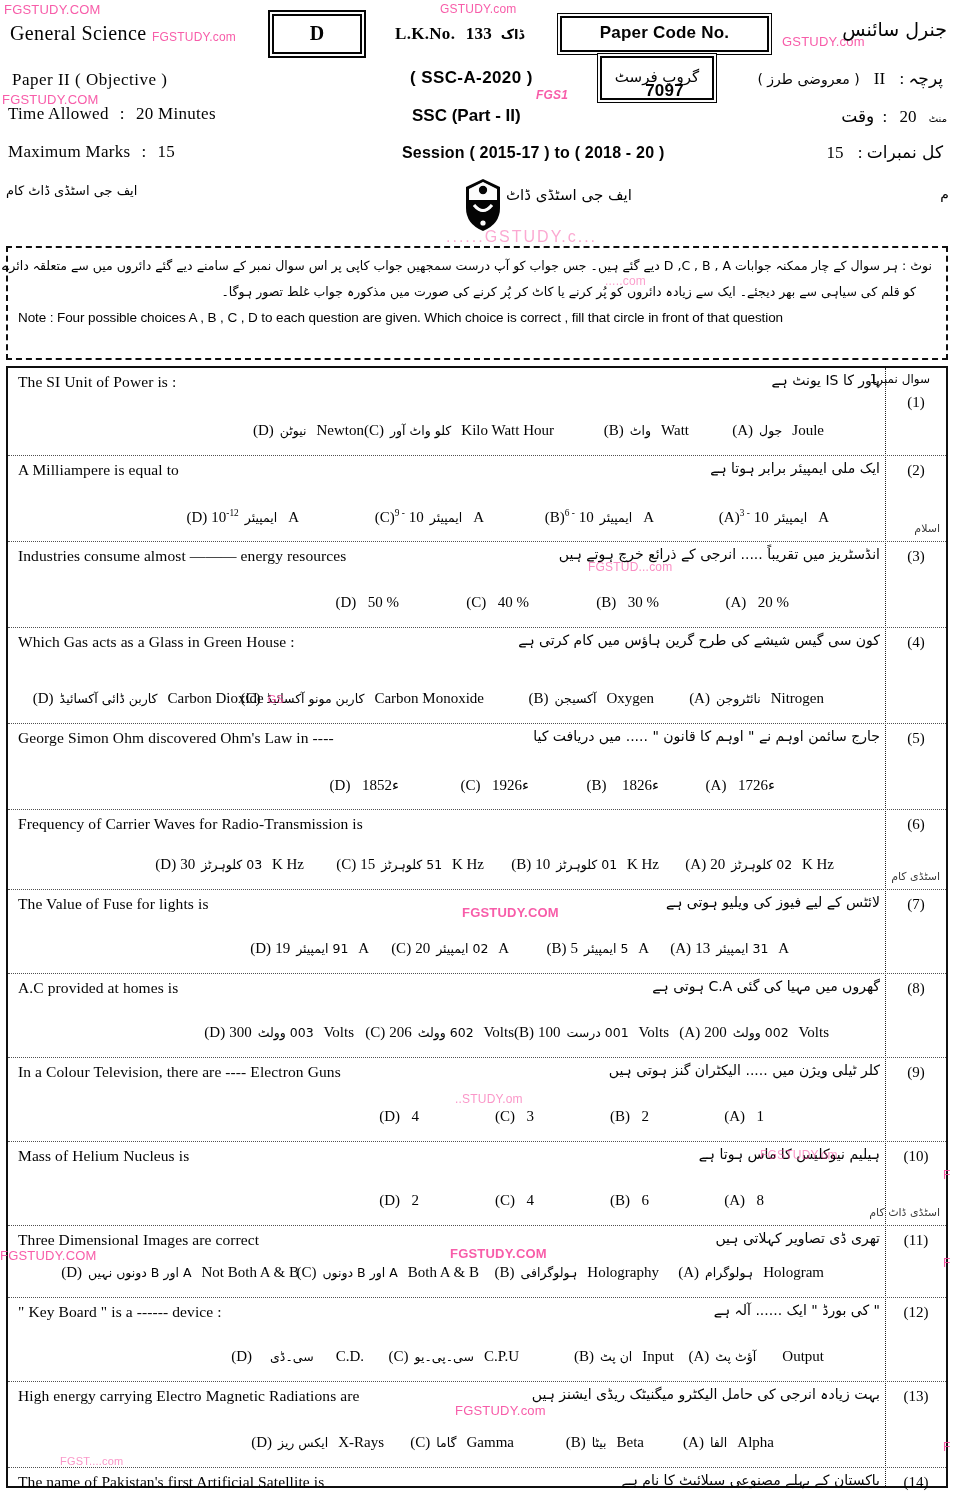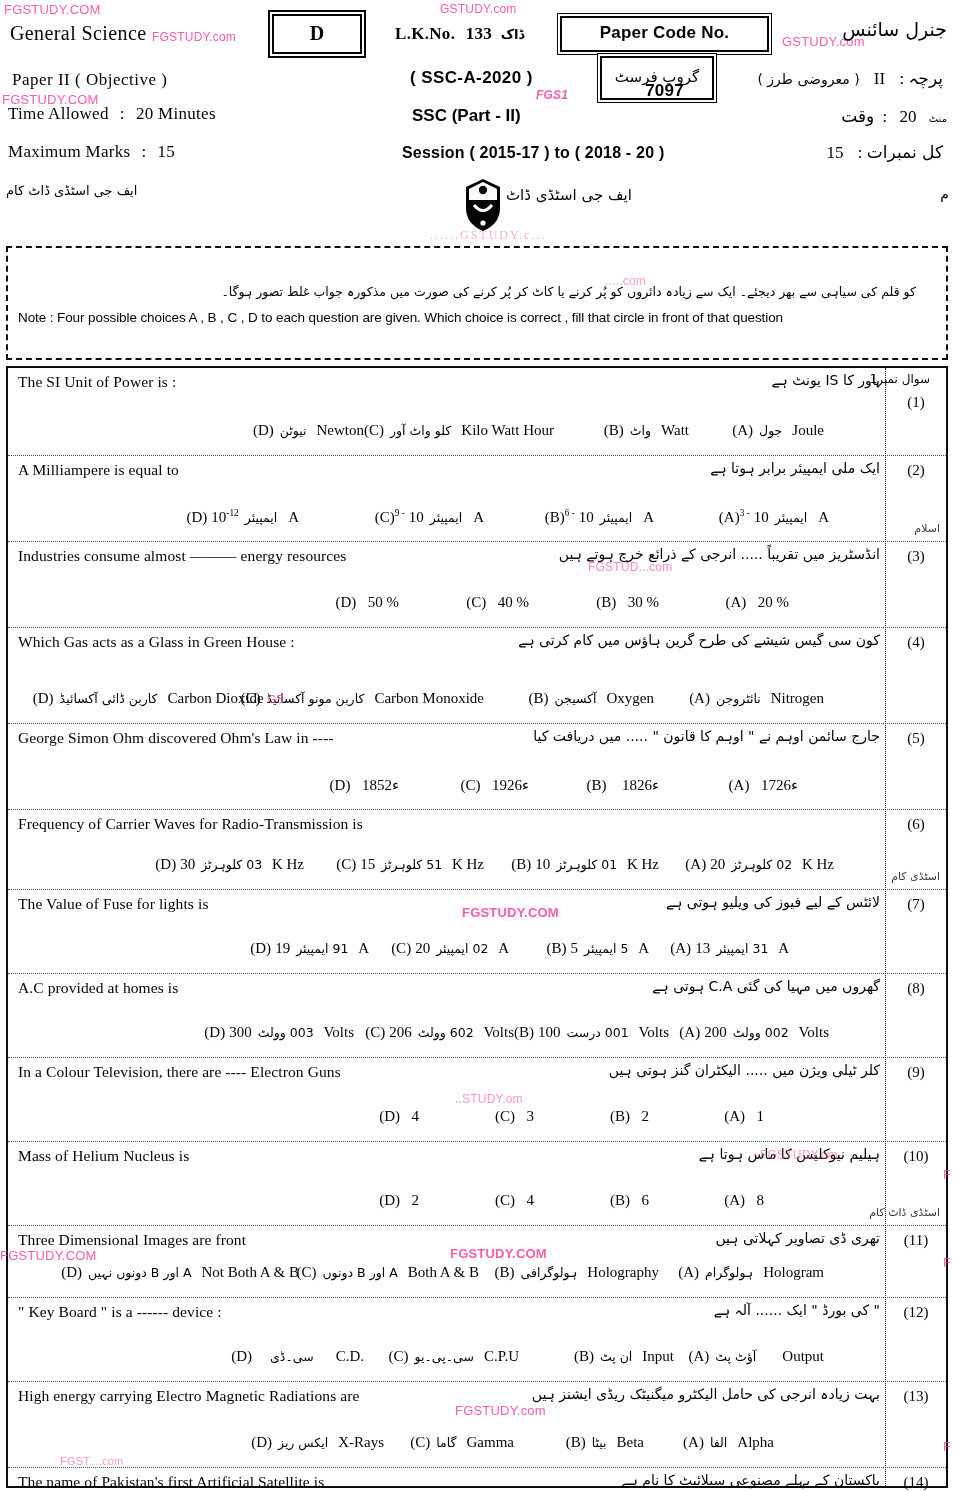--- a/index.html
+++ b/index.html
@@ -172,24 +172,25 @@
         <path d="M21 1 L38 9 L38 30 Q38 46 21 53 Q4 46 4 30 L4 9 Z" fill="#111"></path>
         <path d="M21 4 L35 11 L35 22 L7 22 L7 11 Z" fill="#fff"></path>
         <circle cx="21" cy="12" r="4.2" fill="#111"></circle>
         <path d="M12 27 Q21 38 30 27" stroke="#fff" stroke-width="3" fill="none"></path>
         <circle cx="21" cy="45" r="2.6" fill="#fff"></circle>
       </svg>
     </div>
     <div class="ur-left-wm urdu">ایف جی اسٹڈی ڈاٹ کام</div>
     <div class="ur-mid-wm urdu">ایف جی اسٹڈی ڈاٹ</div>
     <div class="ur-right-edge urdu">م</div>
-    <span class="wm" style="left:430px;top:228px;font-size:12px;opacity:.45;letter-spacing:2px;font-family:Liberation Serif, serif;">......GSTUDY.c...</span>
+    <span class="wm" style="left:446px;top:228px;font-size:16px;opacity:.45;letter-spacing:2px;">......GSTUDY.c...</span>
   </div>
 
   <div class="notebox">
+    <div class="note-ur1 urdu">نوٹ  :   ہر سوال کے چار ممکنہ جوابات A , B , C, D دیے گئے ہیں۔ جس جواب کو آپ درست سمجھیں جواب کاپی پر اس سوال نمبر کے سامنے دیے گئے دائروں میں سے متعلقہ دائرے</div>
     <div class="note-ur2 urdu">کو قلم کی سیاہی سے بھر دیجئے۔ ایک سے زیادہ دائروں کو پُر کرنے یا کاٹ کر پُر کرنے کی صورت میں مذکورہ جواب غلط تصور ہوگا۔</div>
     <div class="note-en1">Note :  Four possible choices A , B , C , D to each question are given. Which choice is correct , fill that  circle in front of  that question</div>
     <span class="wm" style="right:300px;top:26px;font-size:12px;opacity:.5;">.....com</span>
   </div>
 
   <div class="qtable">
     <div class="numcol-line"></div>
     <div id="rows">
         <div class="qrow" style="height: 88px;">
           <div class="qnum" style="top: 26px;">(1)</div>
@@ -235,21 +236,21 @@
             <span class="opt" style="right: 230px;"><span class="k">(B)</span><span class="uu urdu" style="margin: 0px 6px;">آکسیجن</span><span style="margin-left: 4px;">Oxygen</span></span>
             <span class="opt" style="right: 400px;"><span class="k">(C)</span><span class="uu urdu" style="margin: 0px 6px;">کاربن مونو آکسائیڈ</span><span style="margin-left: 4px;">Carbon Monoxide</span></span>
             <span class="opt" style="right: 600px;"><span class="k">(D)</span><span class="uu urdu" style="margin: 0px 6px;">کاربن ڈائی آکسائیڈ</span><span style="margin-left: 4px;">Carbon Dioxide</span><span class="wm" style="position: static; font-size: 11px; margin-left: 4px;">GS</span></span>
           </div>
         </div>
         <div class="qrow" style="height: 86px;">
           <div class="qnum">(5)</div>
           <div class="qen">George Simon Ohm discovered Ohm's Law in ----</div>
           <div class="qur urdu">جارج سائمن اوہم نے " اوہم کا قانون " ..... میں دریافت کیا</div>
           <div class="opts" style="top: 52px;">
-            <span class="opt" style="right: 86px;"><span class="k">(A)</span>&nbsp;&nbsp;<span style="margin-left: 4px;">1726ء</span></span>
+            <span class="opt" style="right: 109px;"><span class="k">(A)</span>&nbsp;&nbsp;<span style="margin-left: 4px;">1726ء</span></span>
             <span class="opt" style="right: 225px;"><span class="k">(B)</span>&nbsp;&nbsp;<span style="margin-left: 8px;">1826ء</span></span>
             <span class="opt" style="right: 355px;"><span class="k">(C)</span>&nbsp;&nbsp;<span style="margin-left: 4px;">1926ء</span></span>
             <span class="opt" style="right: 485px;"><span class="k">(D)</span>&nbsp;&nbsp;<span style="margin-left: 4px;">1852ء</span></span>
           </div>
         </div>
         <div class="qrow" style="height: 80px;">
           <div class="qnum">(6)</div>
           <div class="qen">Frequency of Carrier Waves for Radio-Transmission is</div>
           <div class="urdu" style="position: absolute; right: 6px; bottom: 6px; font-size: 11px; opacity: 0.8;">اسٹڈی کام</div>
           <div class="opts" style="top: 46px;">
@@ -299,21 +300,21 @@
           <div class="urdu" style="position: absolute; right: 6px; bottom: 6px; font-size: 11px; opacity: 0.8;">اسٹڈی ڈاٹ کام</div>
           <div class="opts" style="top: 50px;">
             <span class="opt" style="right: 120px;"><span class="k">(A)</span>&nbsp;&nbsp;<span style="margin-left: 4px;">8</span></span>
             <span class="opt" style="right: 235px;"><span class="k">(B)</span>&nbsp;&nbsp;<span style="margin-left: 4px;">6</span></span>
             <span class="opt" style="right: 350px;"><span class="k">(C)</span>&nbsp;&nbsp;<span style="margin-left: 4px;">4</span></span>
             <span class="opt" style="right: 465px;"><span class="k">(D)</span>&nbsp;&nbsp;<span style="margin-left: 4px;">2</span></span>
           </div>
         </div>
         <div class="qrow" style="height: 72px;">
           <div class="qnum">(11)</div>
-          <div class="qen">Three Dimensional Images are front</div>
+          <div class="qen">Three Dimensional Images are correct</div>
           <div class="qur urdu">تھری ڈی تصاویر کہلاتی ہیں</div>
           <div class="opts" style="top: 38px;">
             <span class="opt" style="right: 60px;"><span class="k">(A)</span><span class="uu urdu" style="margin: 0px 6px;">ہولوگرام</span><span style="margin-left: 4px;">Hologram</span></span>
             <span class="opt" style="right: 225px;"><span class="k">(B)</span><span class="uu urdu" style="margin: 0px 6px;">ہولوگرافی</span><span style="margin-left: 4px;">Holography</span></span>
             <span class="opt" style="right: 405px;"><span class="k">(C)</span><span class="uu urdu" style="margin: 0px 6px;">A اور B دونوں</span><span style="margin-left: 4px;">Both A &amp; B</span></span>
             <span class="opt" style="right: 585px;"><span class="k">(D)</span><span class="uu urdu" style="margin: 0px 6px;">A اور B دونوں نہیں</span><span style="margin-left: 4px;">Not Both A &amp; B</span></span>
           </div>
         </div>
         <div class="qrow" style="height: 84px;">
           <div class="qnum">(12)</div>

